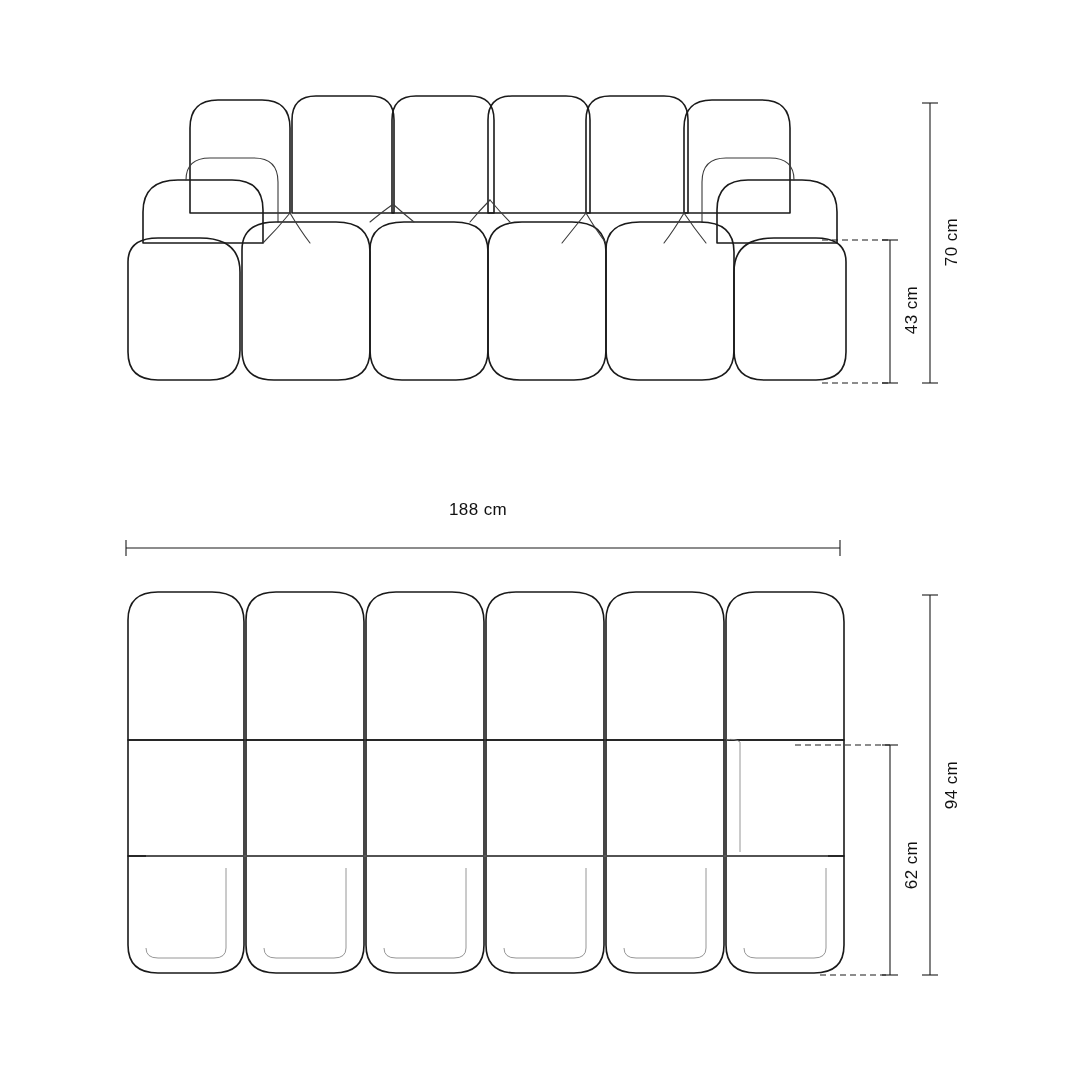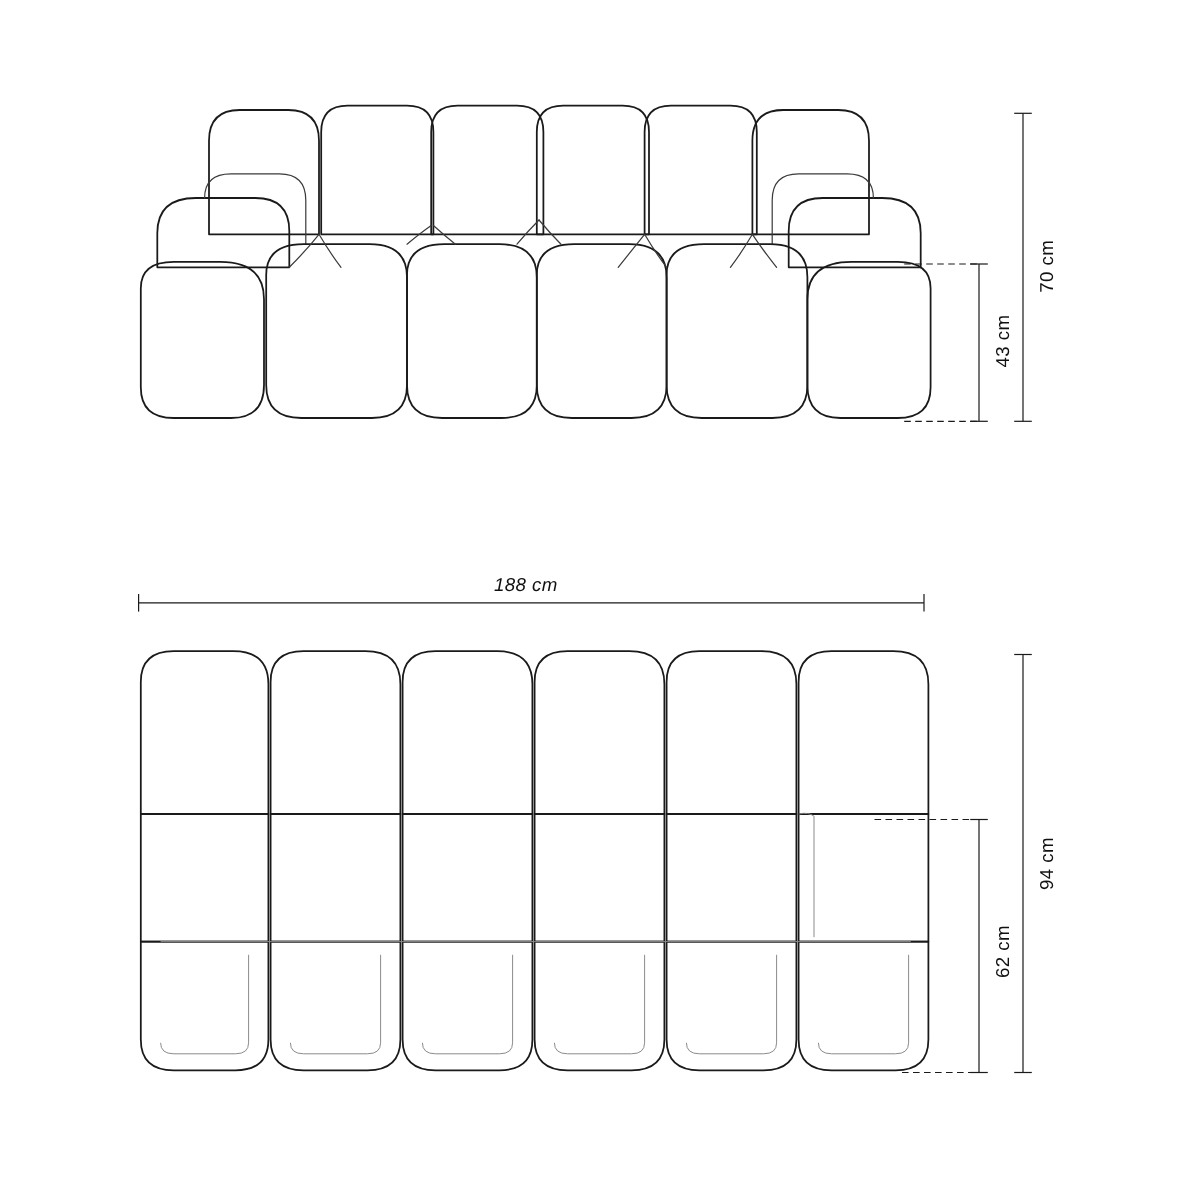--- a/index.html
+++ b/index.html
@@ -189,19 +189,19 @@
         <path class="dim-dash" d="M795,745 L890,745"></path>
         <path class="dim-dash" d="M820,975 L890,975"></path>
       </g>
     </g>
   </svg>
 
   <div class="dim-label vert" style="left:928px; top:232px;">70 cm</div>
 
   <div class="dim-label vert" style="left:888px; top:300px;">43 cm</div>
 
-  <div class="dim-label" style="left:449px; top:522px;font-style:italic;">188 cm</div>
+  <div class="dim-label" style="left:449px; top:500px;">188 cm</div>
 
   <div class="dim-label vert" style="left:928px; top:775px;">94 cm</div>
 
   <div class="dim-label vert" style="left:888px; top:855px;">62 cm</div>
 
 </div>
 
 </body></html>

